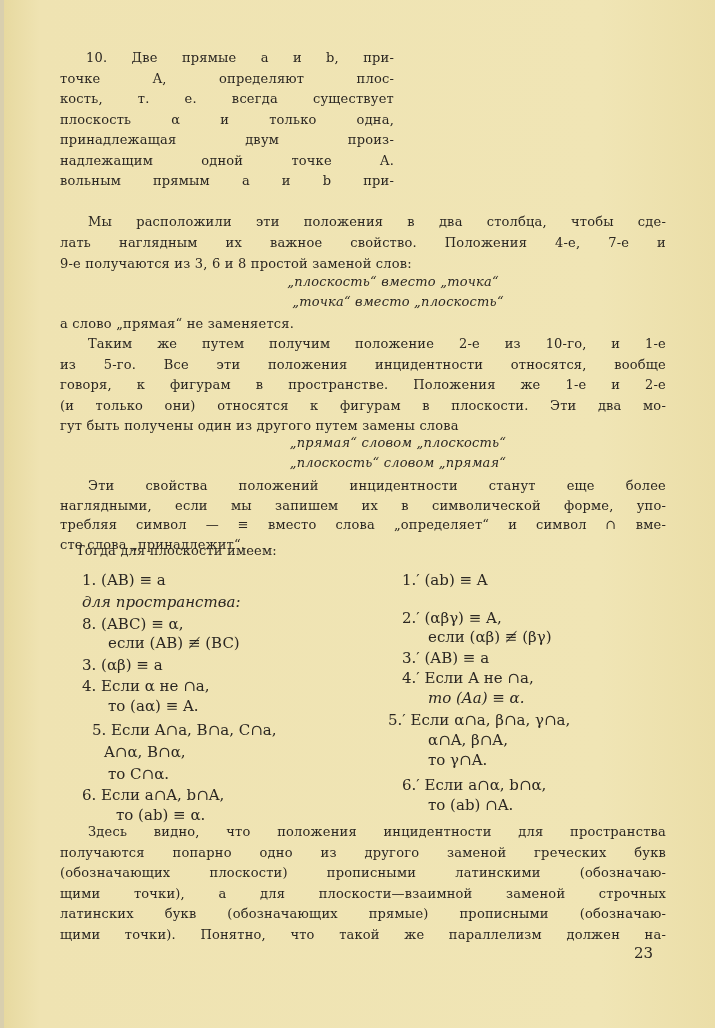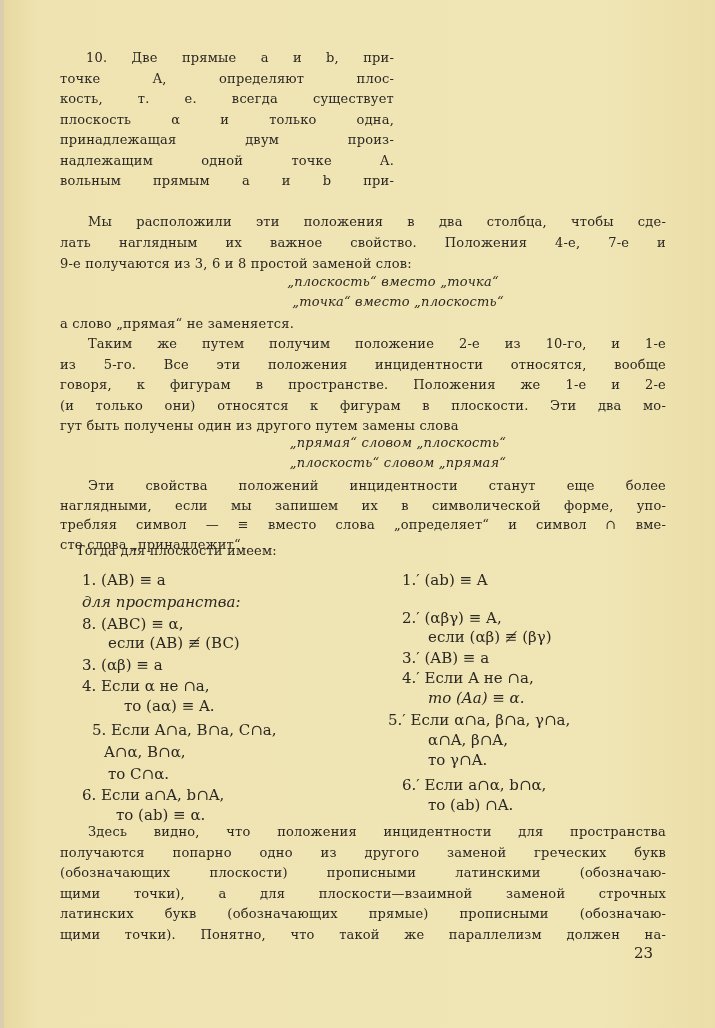--- a/index.html
+++ b/index.html
@@ -73,21 +73,21 @@
   </div>
   <div class="txt" style="left:76px; top:540px;">Тогда для плоскости имеем:</div>
 
   <div>
     <div class="f" style="left:82px; top:570px;">1. (AB) ≡ a</div>
     <div class="f it" style="left:82px; top:592px;">для пространства:</div>
     <div class="f" style="left:82px; top:614px;">8. (ABC) ≡ α,</div>
     <div class="f" style="left:108px; top:633px;">если (AB) ≢ (BC)</div>
     <div class="f" style="left:82px; top:655px;">3. (αβ) ≡ a</div>
     <div class="f" style="left:82px; top:676px;">4. Если α не ∩a,</div>
-    <div class="f" style="left:124px; top:696px;text-align:center;">то (aα) ≡ A.</div>
+    <div class="f" style="left:108px; top:696px;text-align:center;">то (aα) ≡ A.</div>
     <div class="f" style="left:92px; top:720px;">5. Если A∩a, B∩a, C∩a,</div>
     <div class="f" style="left:104px; top:742px;">A∩α, B∩α,</div>
     <div class="f" style="left:108px; top:764px;">то C∩α.</div>
     <div class="f" style="left:82px; top:785px;">6. Если a∩A, b∩A,</div>
     <div class="f" style="left:116px; top:805px;">то (ab) ≡ α.</div>
   </div>
 
   <div>
     <div class="f" style="left:402px; top:570px;">1.′ (ab) ≡ A</div>
     <div class="f" style="left:402px; top:608px;">2.′ (αβγ) ≡ A,</div>

